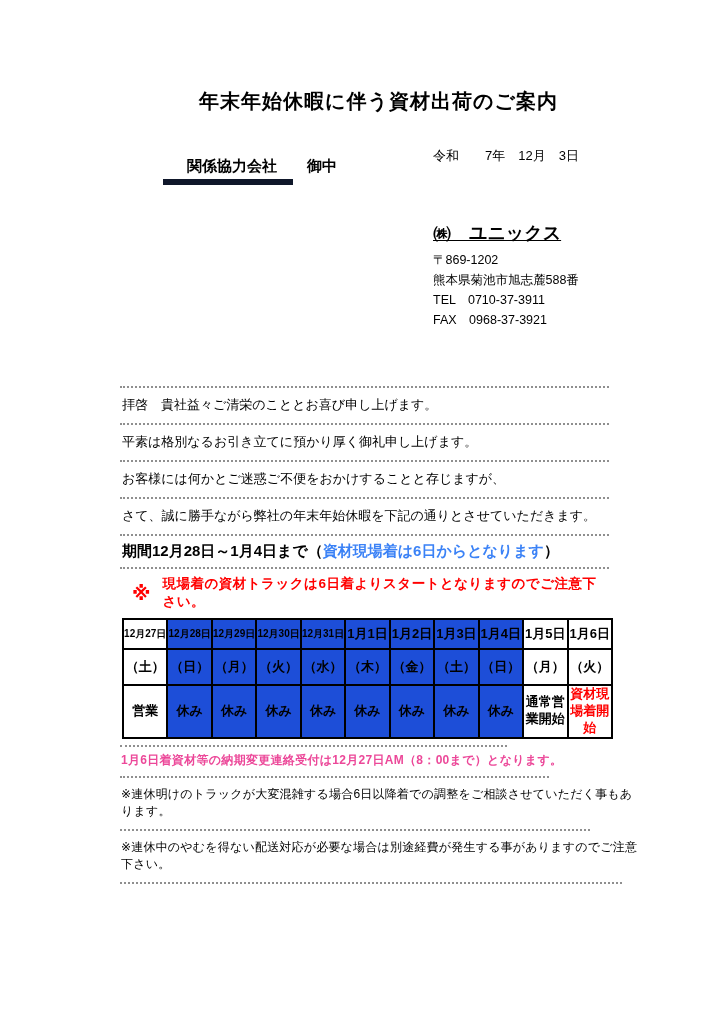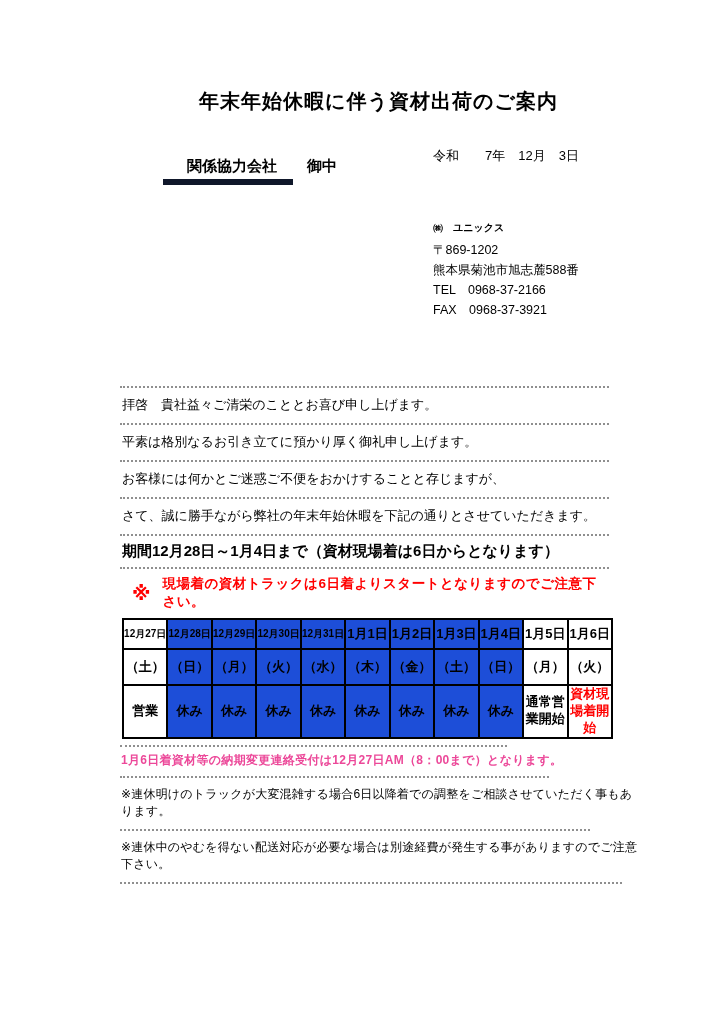--- a/index.html
+++ b/index.html
@@ -10,26 +10,26 @@
   }
   .title {
     position:absolute; top:88px; left:18px; width:721px;
     text-align:center; font-size:20px; font-weight:bold; letter-spacing:1px;
   }
   .issue-date { position:absolute; top:147px; left:433px; font-size:13px; }
   .addressee { position:absolute; top:157px; left:163px; font-size:15px; font-weight:bold; }
   .addressee .uline { display:inline-block; padding:0 16px 3px 24px; border-bottom:6px solid #0f172a; }
   .addressee .honor { margin-left:14px; }
   .sender { position:absolute; top:221px; left:433px; }
-  .sender .company { font-size:10px; font-weight:bold; margin-bottom:5px; }
+  .sender .company { font-size:18px; font-weight:bold; margin-bottom:5px;text-decoration:underline; }
   .sender .line { font-size:12.5px; line-height:20px; }
   .greet-block { position:absolute; top:386px; left:120px; width:489px; }
   .g-row { border-top:2px dotted #8f8f8f; padding:8px 0 9px 2px; font-size:13px; }
   .g-period { border-top:2px dotted #8f8f8f; padding:6px 0 6px 2px; font-size:15px; font-weight:bold; }
-  .g-period .red { color:#000000;margin-top:11px; }
+  .g-period .red { color:#3b82f6;margin-top:11px; }
   .g-warning { border-top:2px dotted #8f8f8f; padding:6px 0 0 12px; color:#ff0000; font-weight:bold;
                display:flex; align-items:center; }
   .g-warning .mark { font-size:19px; margin-right:12px; }
   .g-warning .wtext { font-size:13.5px; letter-spacing:0.5px; }
   .sched { position:absolute; top:618px; left:122px; }
   .sched table { border-collapse:collapse; table-layout:fixed; width:491px; }
   .sched td { border:2px solid #000; text-align:center; vertical-align:middle;
               font-weight:bold; padding:0; overflow:hidden; }
   .sched tr.r-dates td { height:28px; font-size:13px; white-space:nowrap; }
   .sched tr.r-dates td.sm { font-size:10px; }
@@ -53,21 +53,21 @@
   <div class="issue-date">令和　　7年　12月　3日</div>
 
   <div class="addressee">
     <span class="uline">関係協力会社</span><span class="honor">御中</span>
   </div>
 
   <div class="sender">
     <div class="company">㈱　ユニックス</div>
     <div class="line">〒869-1202</div>
     <div class="line">熊本県菊池市旭志麓588番</div>
-    <div class="line">TEL　0968-37-2166</div>
+    <div class="line">TEL　0710-37-3911</div>
     <div class="line">FAX　0968-37-3921</div>
   </div>
 
   <div class="greet-block">
     <div class="g-row">拝啓　貴社益々ご清栄のこととお喜び申し上げます。</div>
     <div class="g-row">平素は格別なるお引き立てに預かり厚く御礼申し上げます。</div>
     <div class="g-row">お客様には何かとご迷惑ご不便をおかけすることと存じますが、</div>
     <div class="g-row">さて、誠に勝手ながら弊社の年末年始休暇を下記の通りとさせていただきます。</div>
     <div class="g-period"><span>期間12月28日～1月4日まで（</span><span class="red">資材現場着は6日からとなります</span><span>）</span></div>
     <div class="g-warning">

